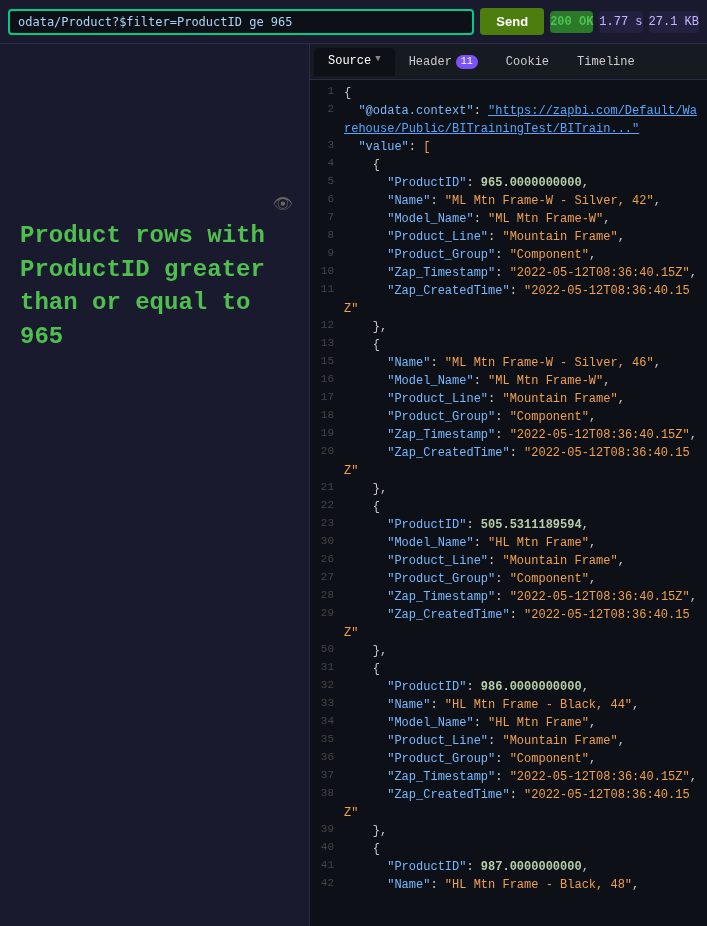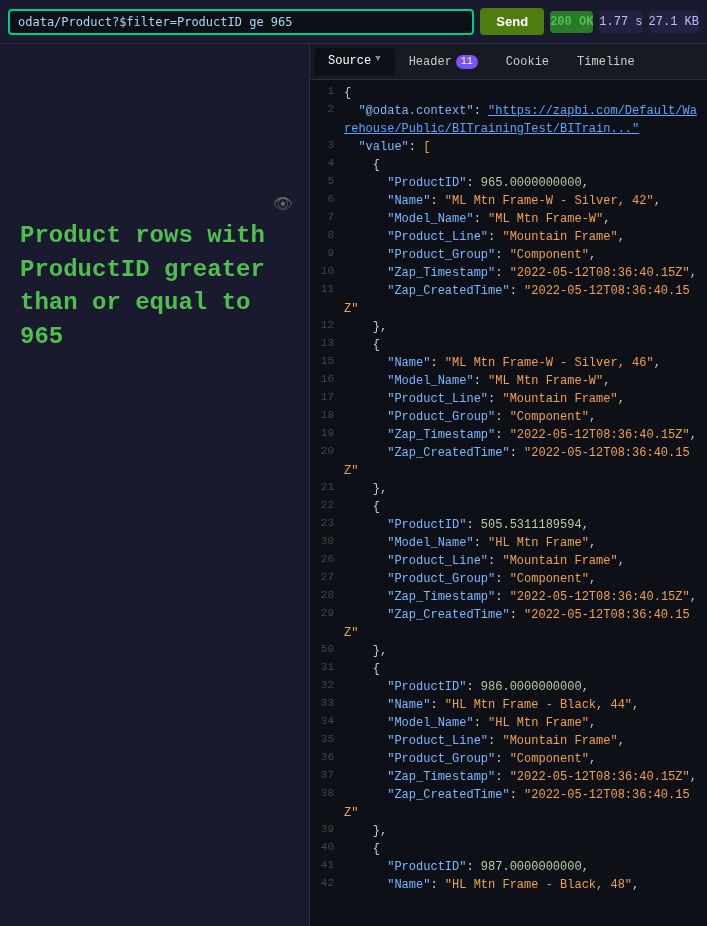--- a/index.html
+++ b/index.html
@@ -201,21 +201,21 @@
       white-space: pre-wrap;
       word-break: break-all;
       font-size: 12px;
       line-height: 18px;
     }
 
     
     .j-brace { color: #c8c8c8; }
     .j-key { color: #79b8ff; }
     .j-str { color: #f0a050; }
-    .j-num { color: #b5cea8; }
+    .j-num { color: #b5cea8; font-weight: bold; }
     .j-url { color: #58a6ff; text-decoration: underline; }
     .j-comma { color: #c8c8c8; }
     .j-colon { color: #c8c8c8; }
   </style>
 </head>
 <body>
 
 <div class="top-bar">
   <div class="url-input-wrapper">
     <span>odata/Product?$filter=ProductID ge 965</span>

